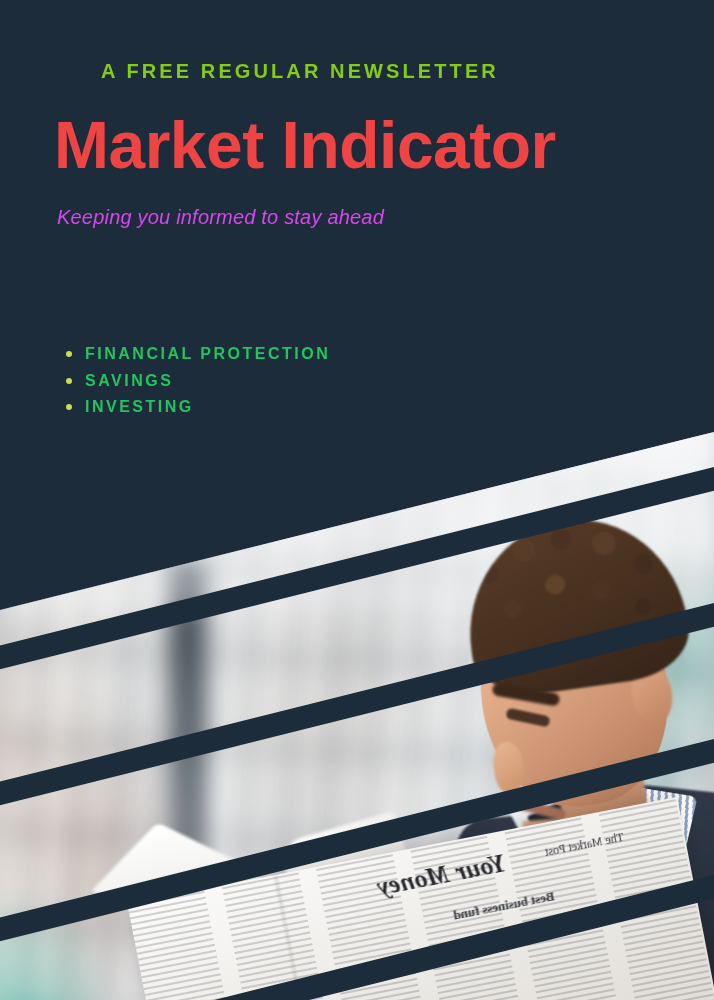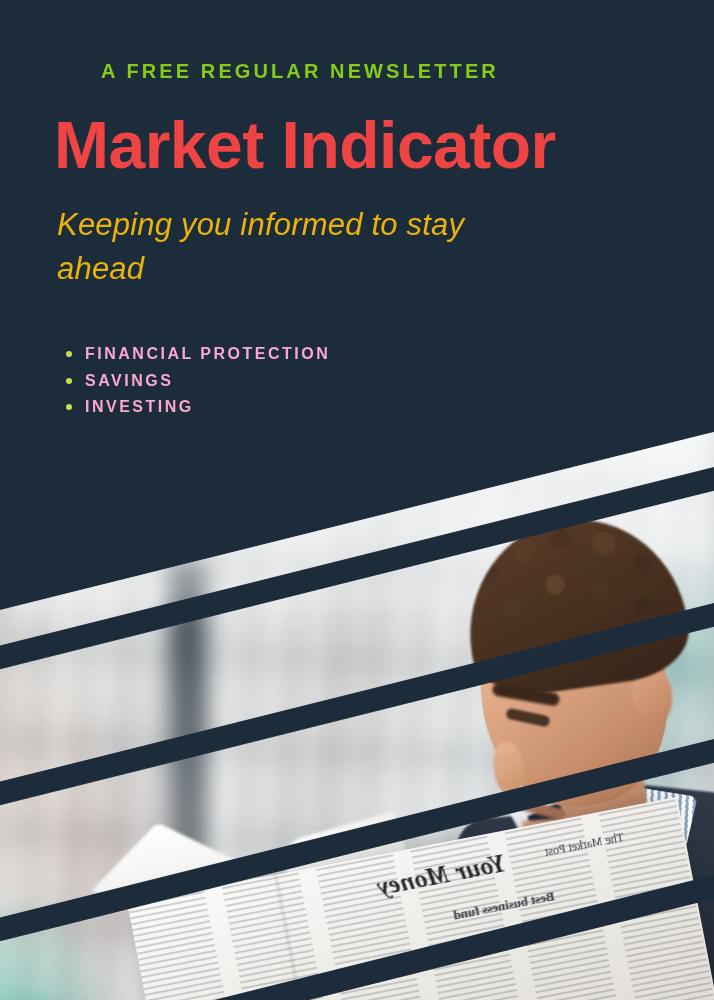--- a/index.html
+++ b/index.html
@@ -296,43 +296,43 @@
     position:absolute; left:54px; top:112px;
     font-size:66px; font-weight:bold;
     letter-spacing:-.5px;
     color:#ef4444;
     line-height:1;
     white-space:nowrap;
   }
   .subtitle {
     position:absolute; left:57px; top:203px;
     width:500px;
-    font-size:31px; font-style:italic; font-weight:400;
-    color:#eab308;
+    font-size:20px; font-style:italic; font-weight:400;
+    color:#d946ef;
     line-height:1.42;
     letter-spacing:.2px;
   }
   .bullets {
     position:absolute; left:66px; top:345px;
     list-style:none;
   }
   .bullet {
     display:flex; align-items:center;
     margin-bottom:8.5px;
   }
   .bullet-dot {
     width:6px; height:6px; border-radius:50%;
     background:#c9dd4f;
     margin-right:13px;
     flex:0 0 auto;
   }
   .bullet-label {
     font-size:16px; font-weight:bold;
     letter-spacing:2.5px;
-    color:#f9a8d4;
+    color:#22c55e;
     white-space:nowrap;
   }
 </style>
 </head>
 <body>
 
 <div id="poster">
 
   <div class="photo-layer">
     <div class="photo-bg"></div>

